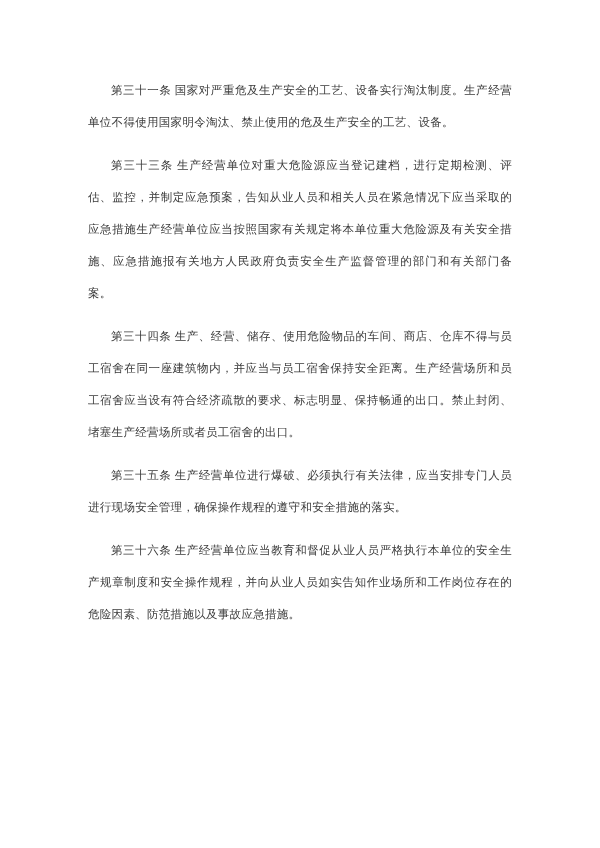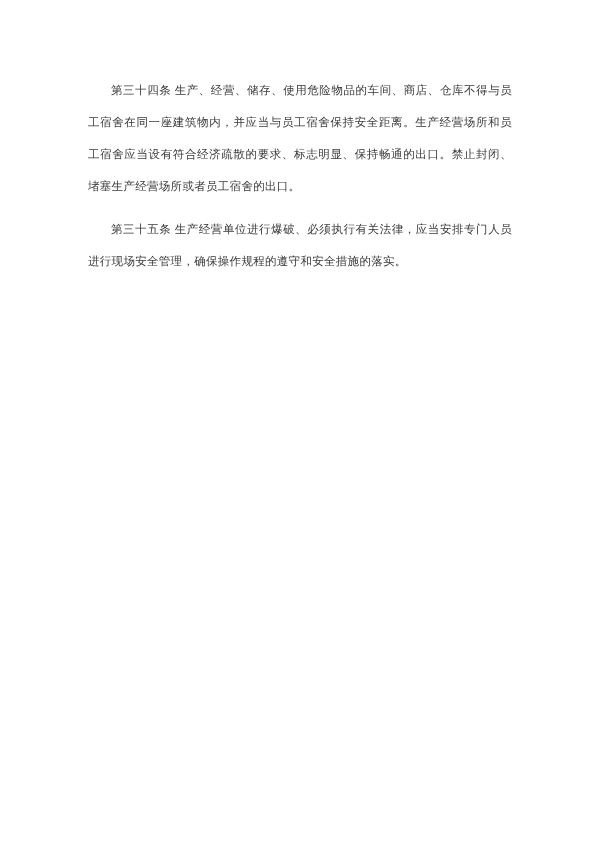--- a/index.html
+++ b/index.html
@@ -25,15 +25,18 @@
     text-align: justify;
     text-indent: 2em;
     letter-spacing: 0.3px;
     word-break: break-all;
   }
 </style>
 </head>
 <body>
 
 <div class="page">
+  <p class="para">第三十一条 国家对严重危及生产安全的工艺、设备实行淘汰制度。生产经营单位不得使用国家明令淘汰、禁止使用的危及生产安全的工艺、设备。</p>
+  <p class="para">第三十三条 生产经营单位对重大危险源应当登记建档，进行定期检测、评估、监控，并制定应急预案，告知从业人员和相关人员在紧急情况下应当采取的应急措施生产经营单位应当按照国家有关规定将本单位重大危险源及有关安全措施、应急措施报有关地方人民政府负责安全生产监督管理的部门和有关部门备案。</p>
   <p class="para">第三十四条 生产、经营、储存、使用危险物品的车间、商店、仓库不得与员工宿舍在同一座建筑物内，并应当与员工宿舍保持安全距离。生产经营场所和员工宿舍应当设有符合经济疏散的要求、标志明显、保持畅通的出口。禁止封闭、堵塞生产经营场所或者员工宿舍的出口。</p>
   <p class="para">第三十五条 生产经营单位进行爆破、必须执行有关法律，应当安排专门人员进行现场安全管理，确保操作规程的遵守和安全措施的落实。</p>
+  <p class="para">第三十六条 生产经营单位应当教育和督促从业人员严格执行本单位的安全生产规章制度和安全操作规程，并向从业人员如实告知作业场所和工作岗位存在的危险因素、防范措施以及事故应急措施。</p>
 </div>
 
 </body></html>

